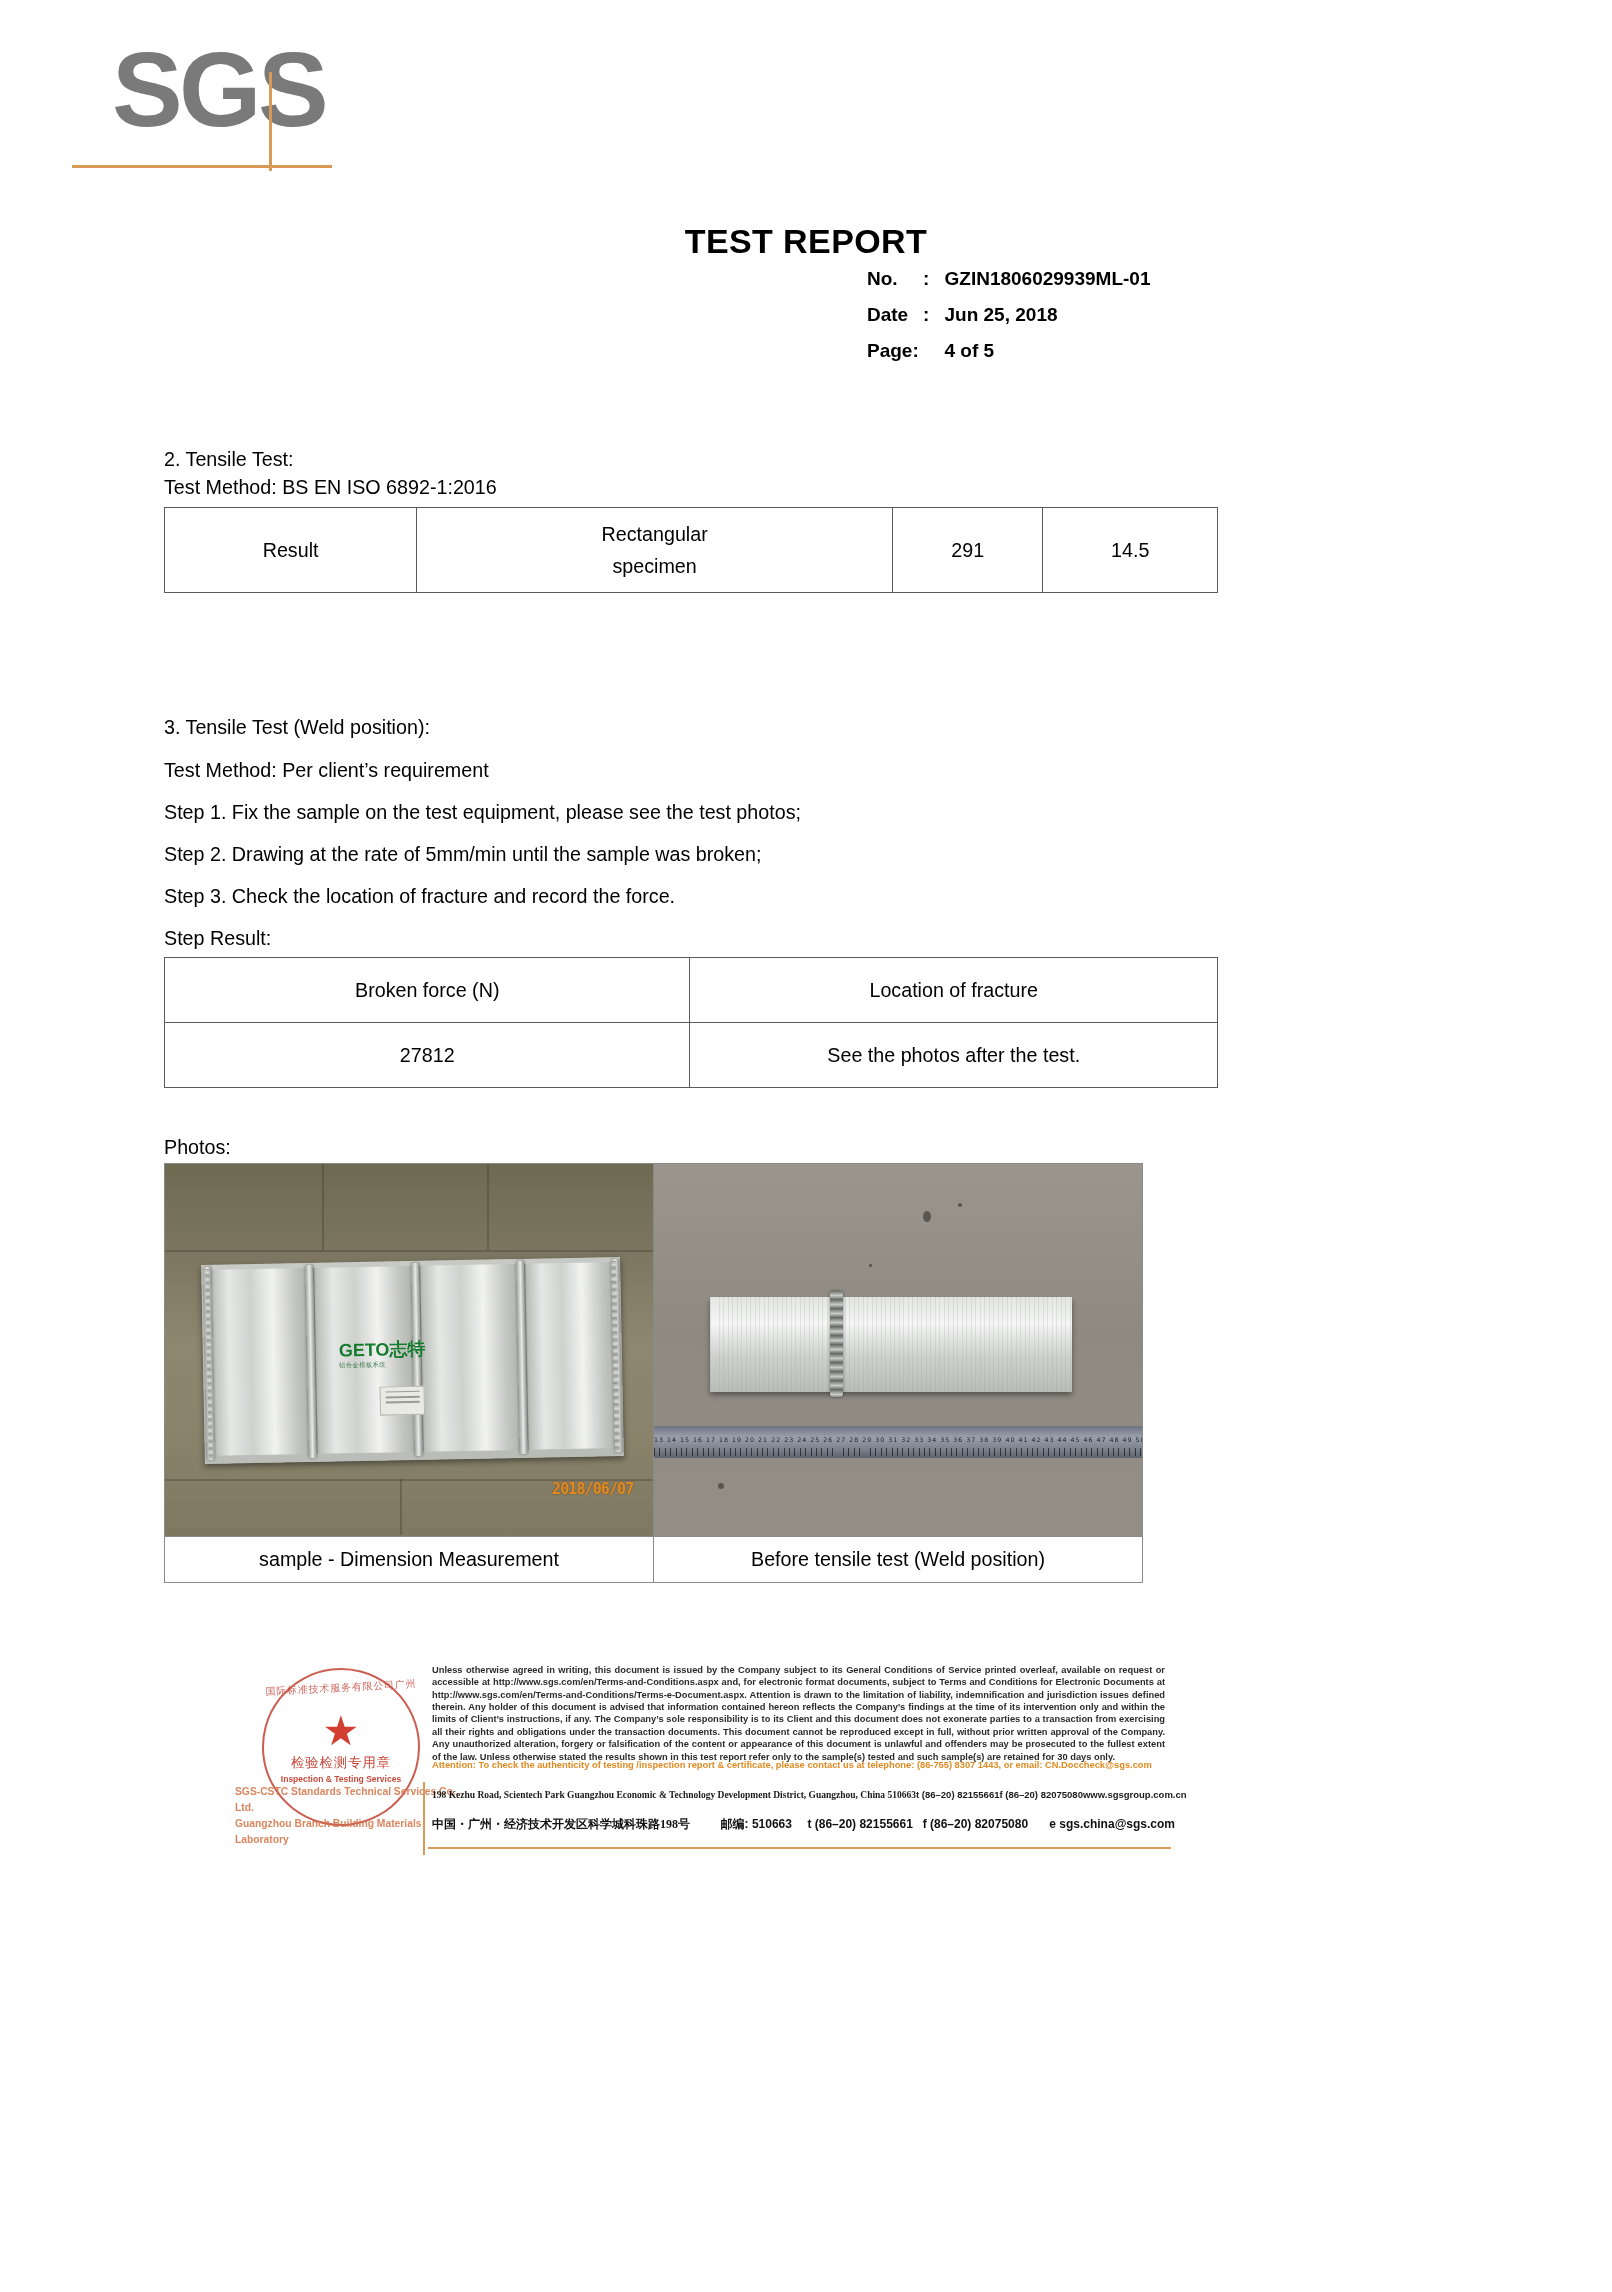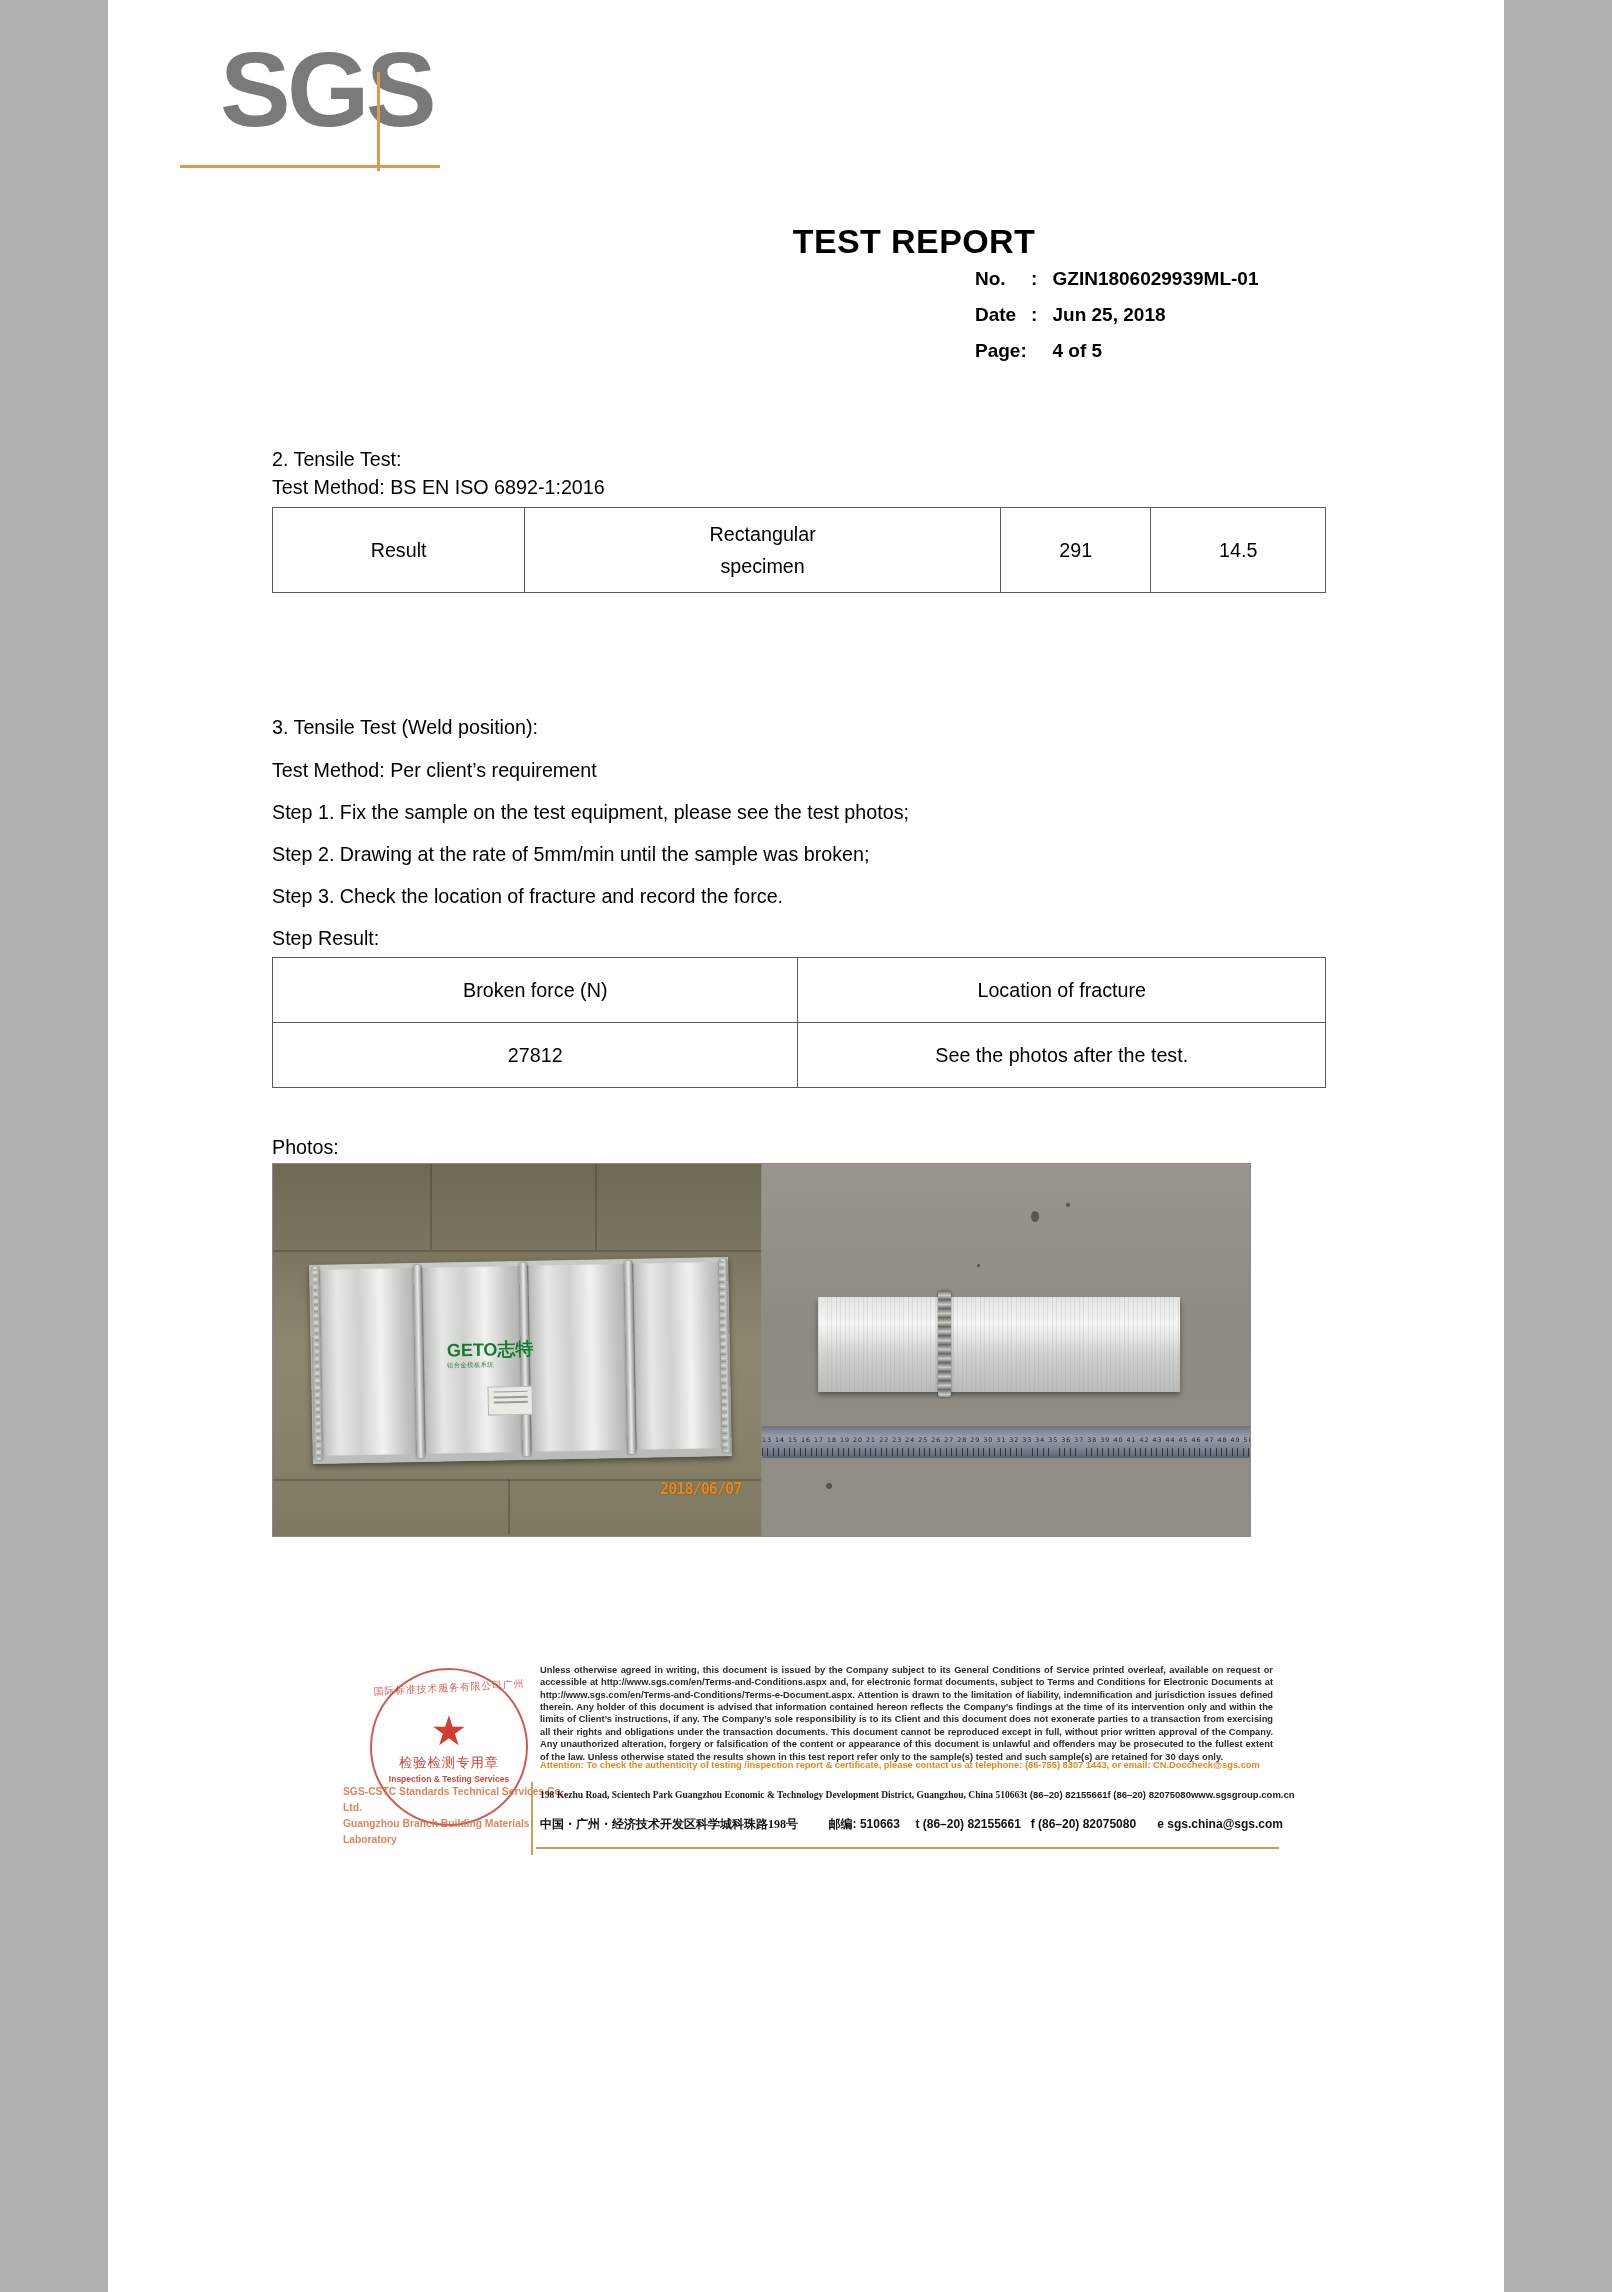--- a/index.html
+++ b/index.html
@@ -2,21 +2,21 @@
 <html style="font-size:14.3px"><head>
 <meta charset="utf-8">
 <style>
   html, body {
     margin: 0;
     padding: 0;
     background: #b0b0b0;
   }
   .page {
     position: relative;
-    width: 1396px;
+    width: 1612px;
     height: 2293px;
     background: #ffffff;
     font-family: "Liberation Sans", sans-serif;
     color: #000000;
     overflow: hidden;
     margin: 0 auto;
   }
 
   
   .logo-block {
@@ -548,20 +548,24 @@
           <div class="speck" style="left:215px; top:100px; width:2.7px; height:2.7px;"></div>
           <div class="specimen"></div>
           <div class="weld"></div>
           <div class="ruler">
             <div class="ruler-marks">13 14 15 16 17 18 19 20 21 22 23 24 25 26 27 28 29 30 31 32 33 34 35 36 37 38 39 40 41 42 43 44 45 46 47 48 49 50 51 52 53</div>
             <div class="ruler-ticks"></div>
           </div>
         </div>
       </td>
     </tr>
+    <tr>
+      <td class="caption-cell">sample - Dimension Measurement</td>
+      <td class="caption-cell">Before tensile test (Weld position)</td>
+    </tr>
   </tbody>
     </table>
 
   <div class="stamp">
     <div class="ring"></div>
     <div class="arc">国际标准技术服务有限公司广州</div>
     <div class="star">★</div>
     <div class="cn">检验检测专用章</div>
     <div class="en">Inspection &amp; Testing Services</div>
   </div>

